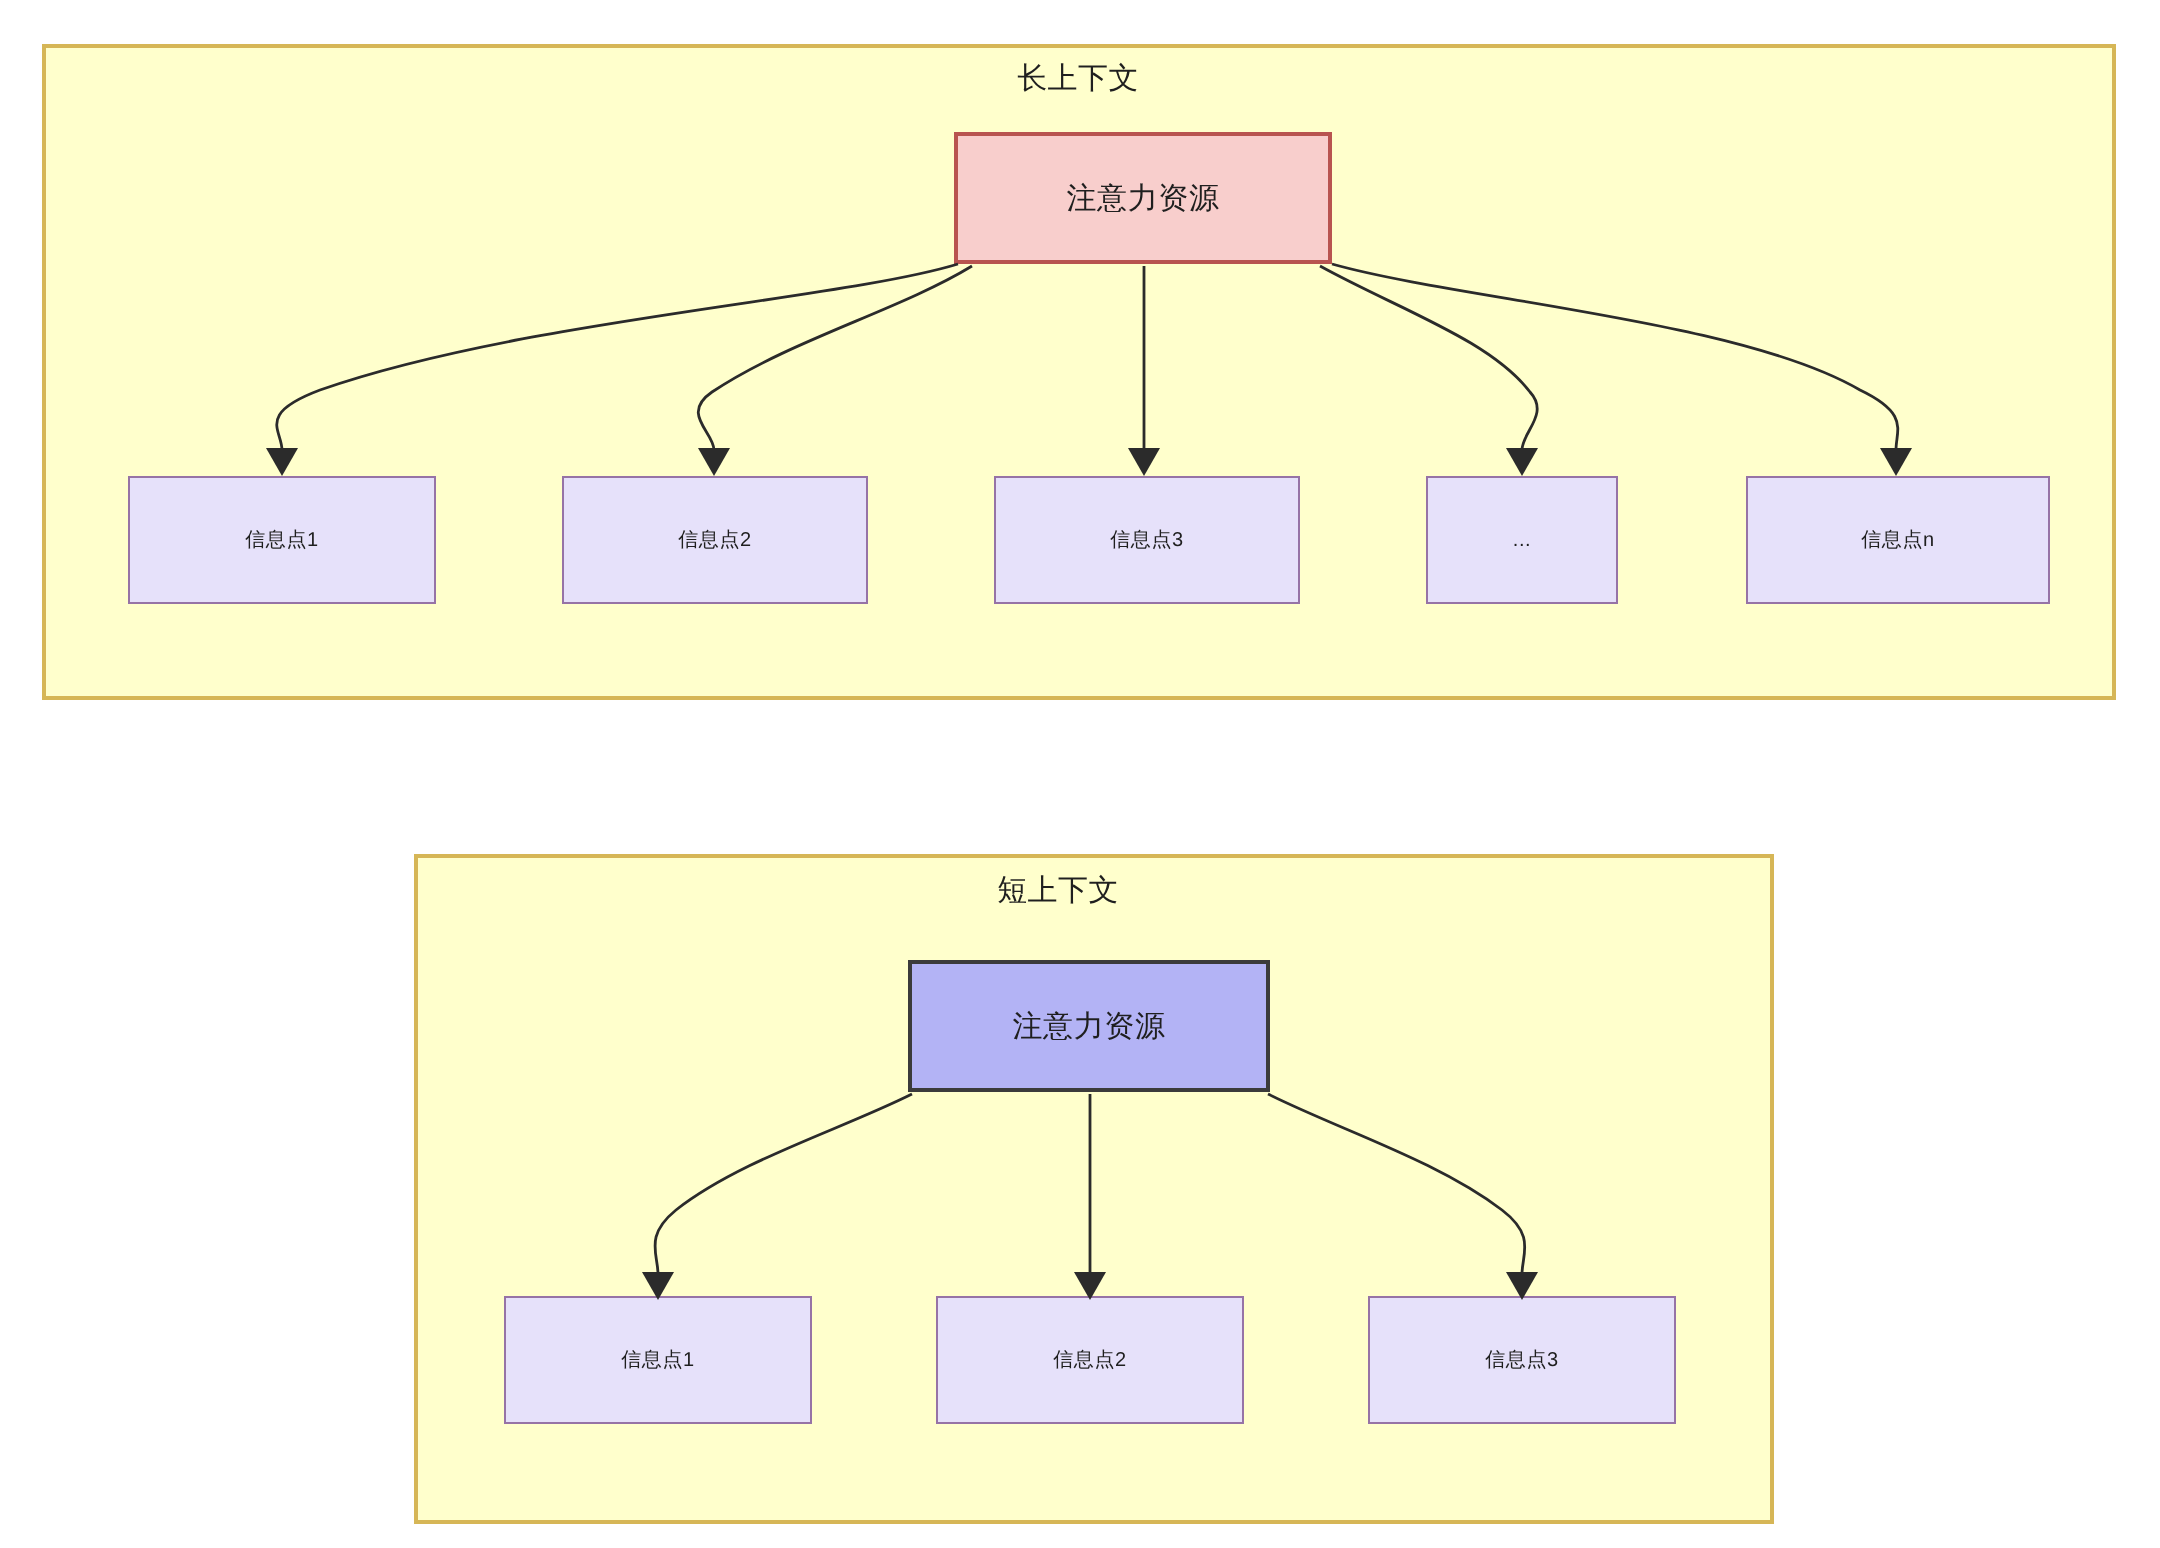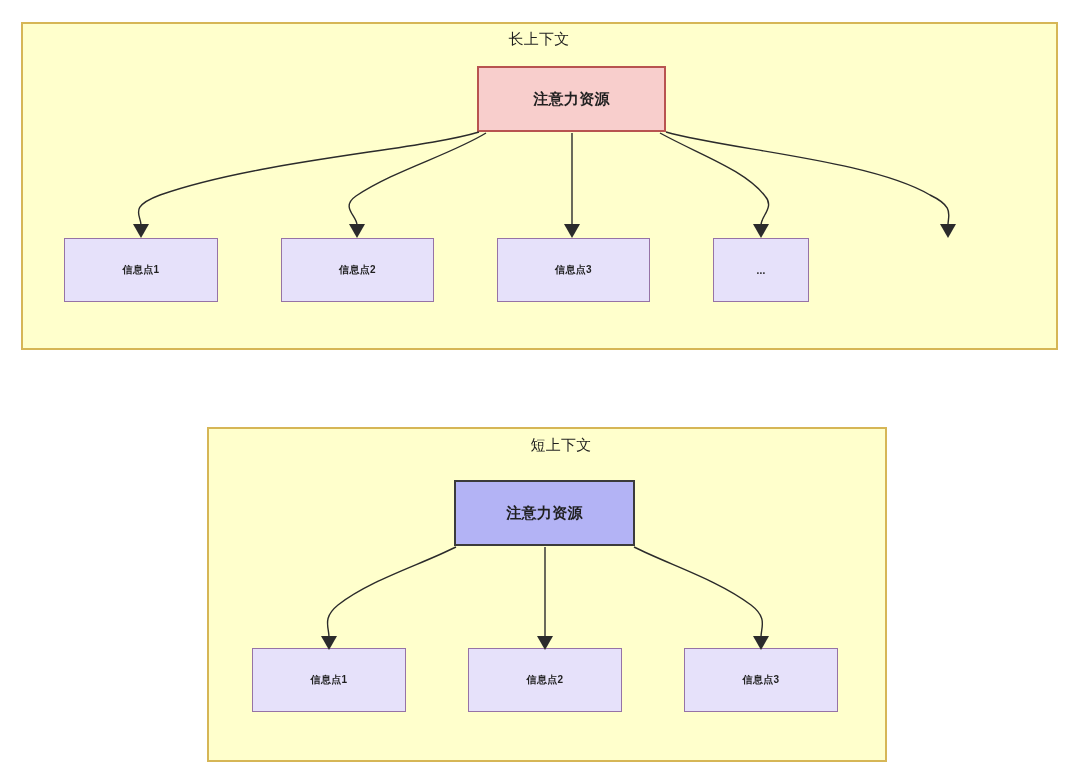--- a/index.html
+++ b/index.html
@@ -39,21 +39,20 @@
     box-sizing: border-box;
     border-style: solid;
     border-width: 2px;
     display: flex;
     align-items: center;
     justify-content: center;
     font-size: 15px;
     color: #1f1f1f;
     letter-spacing: 0.3px;
     white-space: nowrap;
-    font-weight: bold;
   }
   .node.leaf {
     border-width: 1.5px;
     font-size: 10px;
   }
   .node.root {
     border-width: 2.5px;
   }
   .edge-layer {
     position: absolute;
@@ -79,23 +78,24 @@
 
   <div class="group-box" style="left:21px; top:22px; width:1037px; height:328px; background:#ffffcc; border-color:#d6b656;"></div>
   <div class="group-title" style="left:459px; top:30px; width:160px;">长上下文</div>
 
   <div class="node root" style="left:477px; top:66px; width:189px; height:66px; background:#f8cecc; border-color:#b85450;">注意力资源</div>
 
   <div class="node leaf" style="left:64px; top:238px; width:154px; height:64px; background:#e6e1fa; border-color:#9673a6;">信息点1</div>
   <div class="node leaf" style="left:281px; top:238px; width:153px; height:64px; background:#e6e1fa; border-color:#9673a6;">信息点2</div>
   <div class="node leaf" style="left:497px; top:238px; width:153px; height:64px; background:#e6e1fa; border-color:#9673a6;">信息点3</div>
   <div class="node leaf" style="left:713px; top:238px; width:96px; height:64px; background:#e6e1fa; border-color:#9673a6;">...</div>
+  <div class="node leaf" style="left:873px; top:238px; width:152px; height:64px; background:#e6e1fa; border-color:#9673a6;">信息点n</div>
 
   <div class="group-box" style="left:207px; top:427px; width:680px; height:335px; background:#ffffcc; border-color:#d6b656;"></div>
-  <div class="group-title" style="left:481px; top:436px; width:160px;">短上下文</div>
+  <div class="group-title" style="left:449px; top:436px; width:160px;">短上下文</div>
 
   <div class="node root" style="left:454px; top:480px; width:181px; height:66px; background:#b3b3f5; border-color:#3b3b3b;">注意力资源</div>
 
   <div class="node leaf" style="left:252px; top:648px; width:154px; height:64px; background:#e6e1fa; border-color:#9673a6;">信息点1</div>
   <div class="node leaf" style="left:468px; top:648px; width:154px; height:64px; background:#e6e1fa; border-color:#9673a6;">信息点2</div>
   <div class="node leaf" style="left:684px; top:648px; width:154px; height:64px; background:#e6e1fa; border-color:#9673a6;">信息点3</div>
 
   <svg class="edge-layer" viewBox="0 0 1080 774" width="1080" height="774">
     <g>
       <path class="edge-path" d="M 479 132 C 420 150 260 160 160 195 C 128 207 141 215 141 225"></path>

